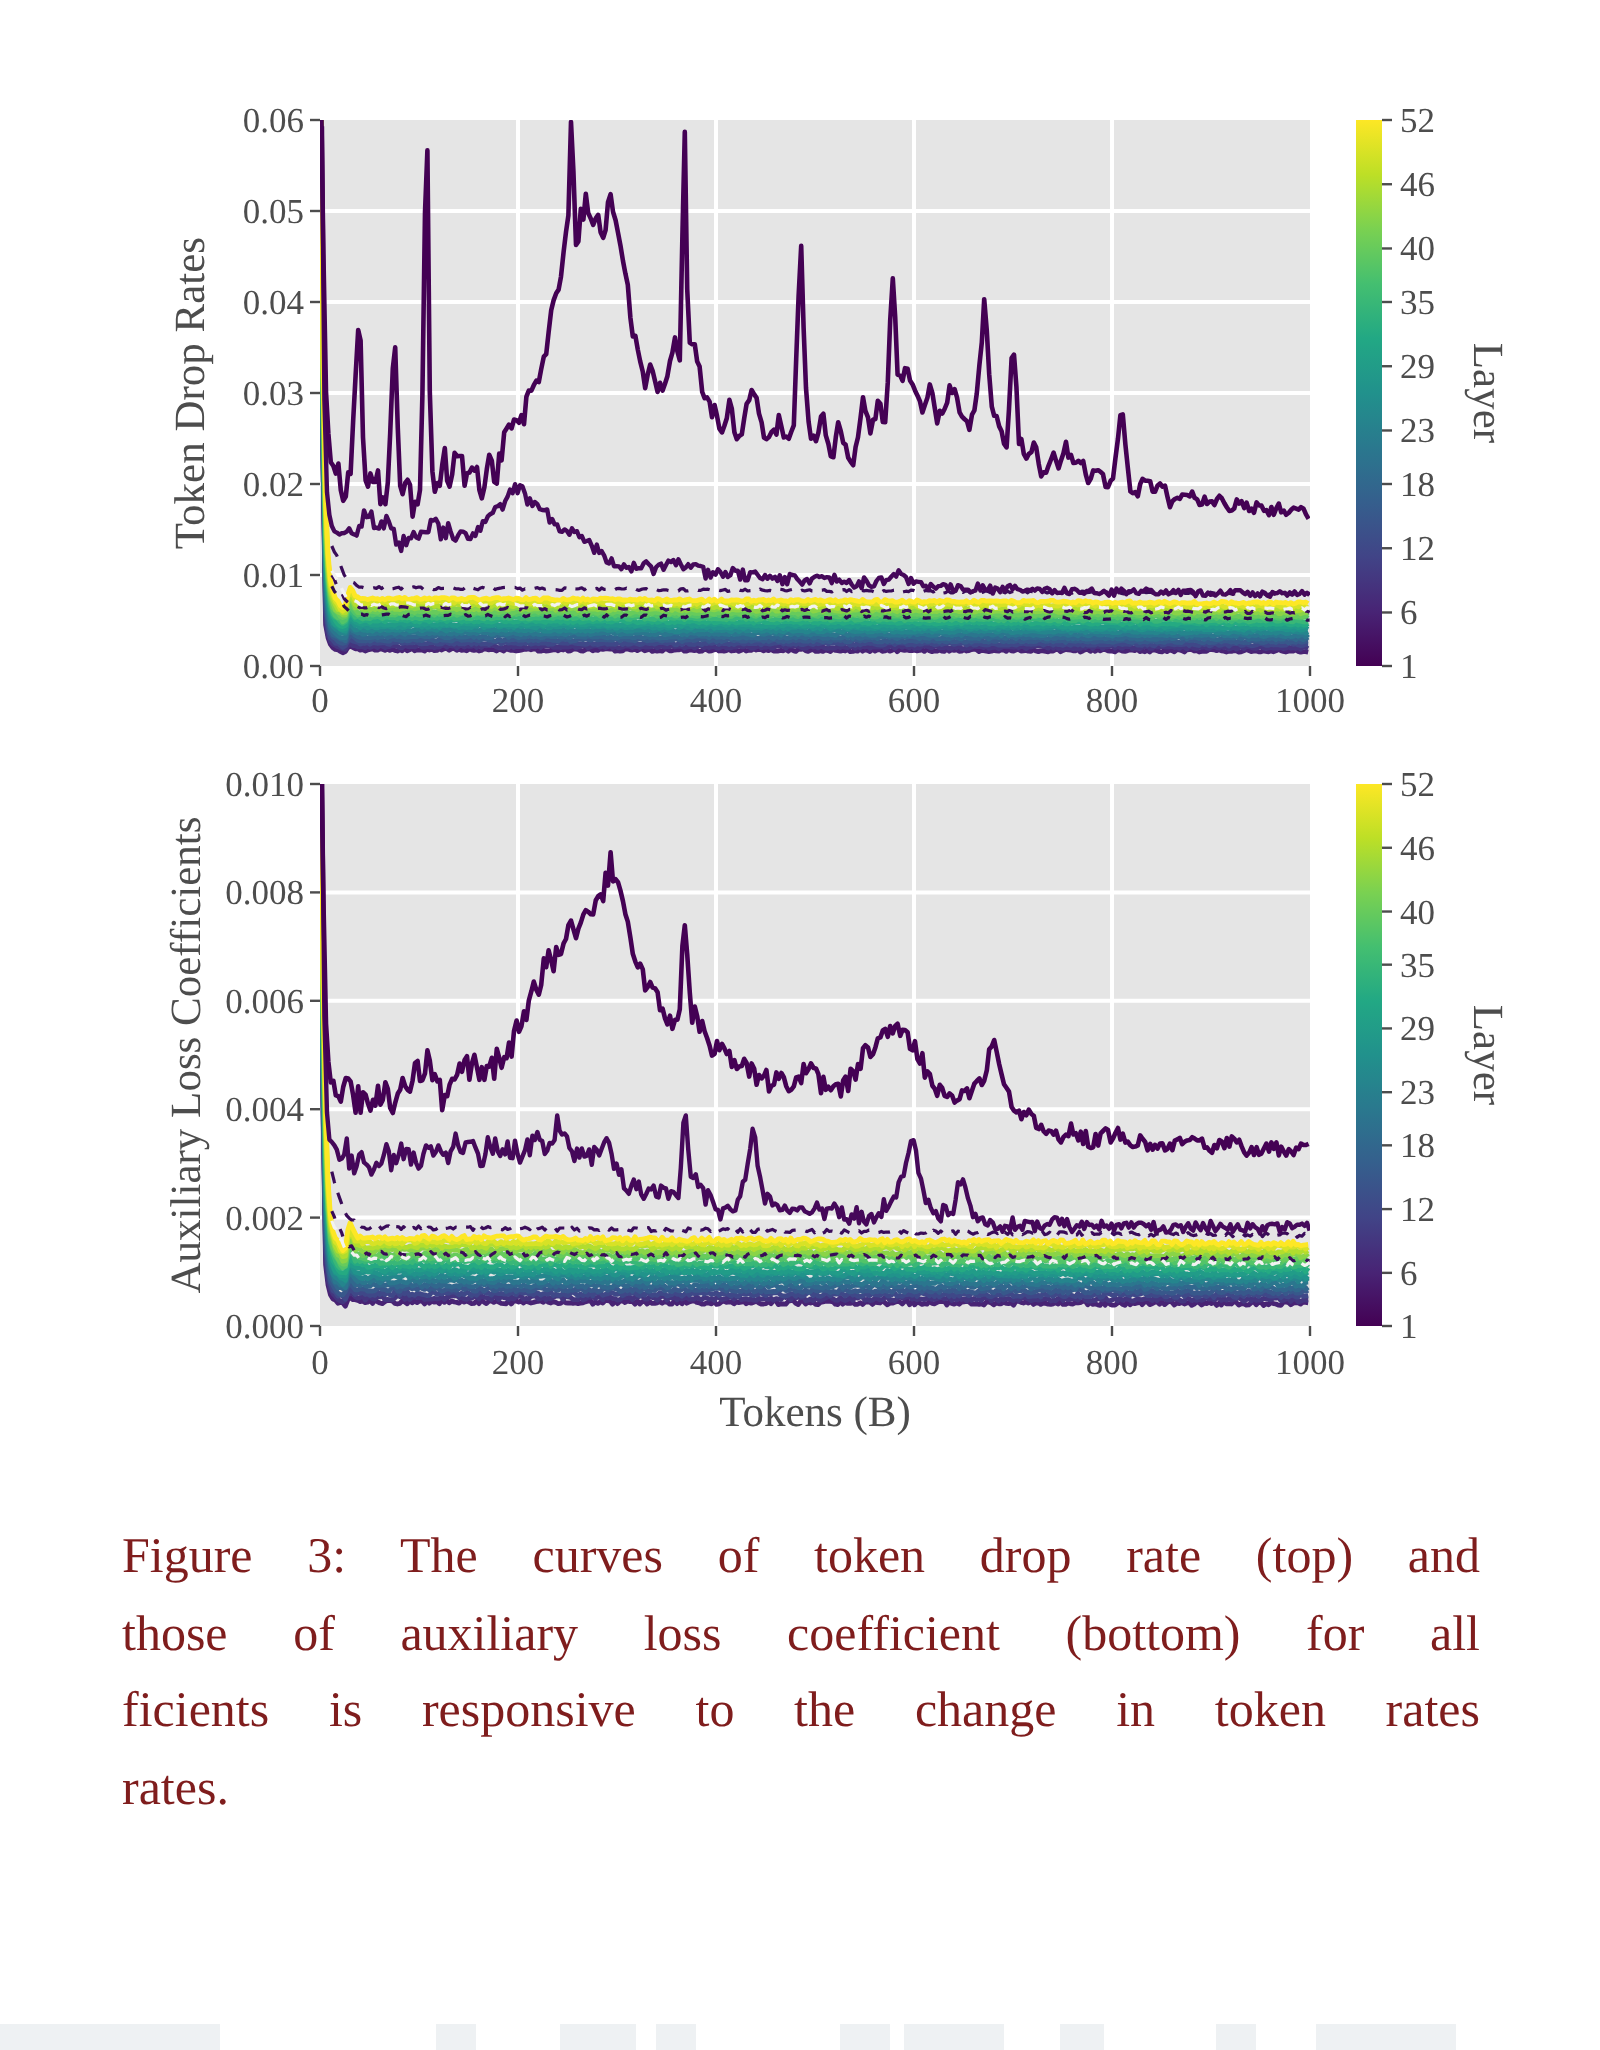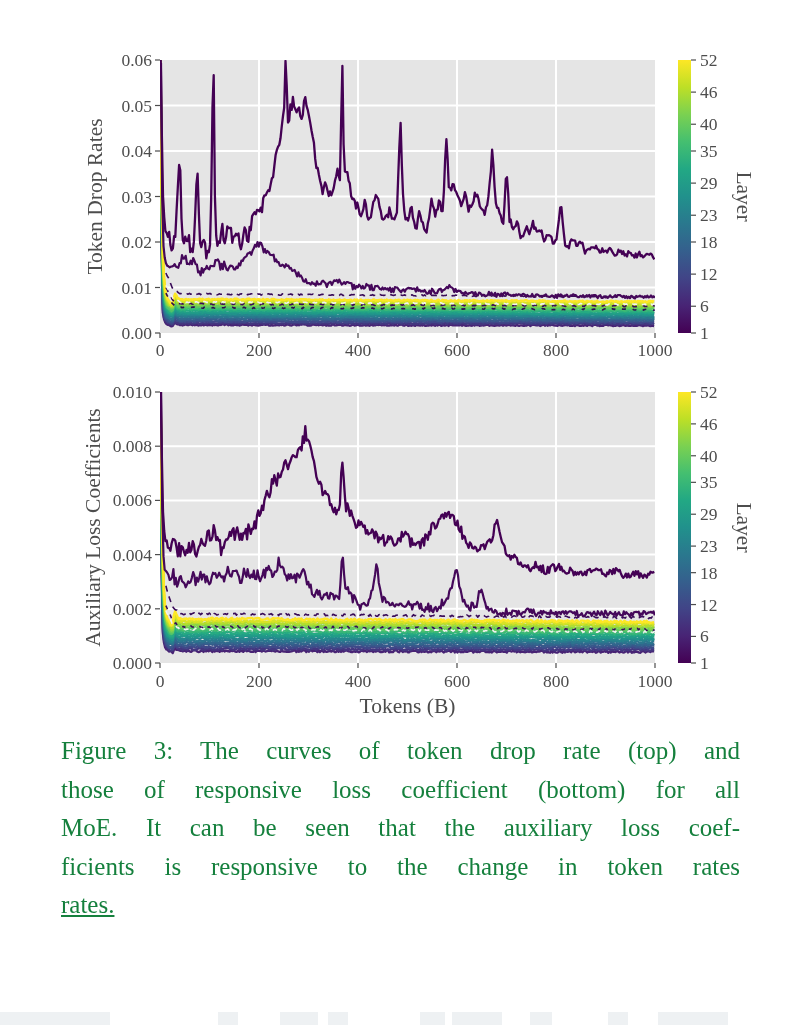--- a/index.html
+++ b/index.html
@@ -4,24 +4,24 @@
 <style>
   html,body{margin:0;padding:0;background:#ffffff;}
   .page{position:relative;width:800px;height:1025px;background:#ffffff;overflow:hidden;
         font-family:"Liberation Serif",serif;}
   svg.chart{position:absolute;left:0;}
   #chart1-svg{top:0;}
   #chart2-svg{top:375px;}
   svg text{font-family:"Liberation Serif",serif;}
   .tick-label{font-size:17.5px;fill:#4d4d4d;}
   .axis-title{font-size:21.5px;fill:#4d4d4d;}
-  .caption{position:absolute;left:61px;top:732px;width:679px;font-size:25px;
-           line-height:38.5px;color:#15803d;}
+  .caption{position:absolute;left:61px;top:760px;width:679px;font-size:25px;
+           line-height:38.5px;color:#7f1d1d;}
   .cap-line{text-align:justify;text-align-last:justify;}
-  .cap-line.last{text-align-last:left;text-decoration:underline;}
+  .cap-line.last{text-align-last:left;}
   .artifact{position:absolute;background:#eef1f3;height:13px;top:1012px;}
 </style>
 </head>
 <body>
 
 <div class="page">
   <svg id="chart1-svg" class="chart" width="800" height="375">
       <defs>
         <linearGradient id="grad-0" x1="0" y1="1" x2="0" y2="0">
           <stop offset="0%" stop-color="#440154"></stop>
@@ -221,22 +221,21 @@
       <line x1="691" x2="696" y1="80.76470588235296" y2="80.76470588235296" stroke="#4d4d4d" stroke-width="1.2"></line>
       <text x="700" y="86.76470588235296" text-anchor="start" class="tick-label">40</text>
       <line x1="691" x2="696" y1="48.882352941176464" y2="48.882352941176464" stroke="#4d4d4d" stroke-width="1.2"></line>
       <text x="700" y="54.882352941176464" text-anchor="start" class="tick-label">46</text>
       <line x1="691" x2="696" y1="17" y2="17" stroke="#4d4d4d" stroke-width="1.2"></line>
       <text x="700" y="23" text-anchor="start" class="tick-label">52</text>
       <text x="737" y="152.5" text-anchor="middle" class="axis-title" transform="rotate(90 737 152.5)">Layer</text>
     </svg>
   <div class="caption" id="caption">
       <div class="cap-line">Figure 3: The curves of token drop rate (top) and</div>
-      <div class="cap-line">those of responsive loss coefficient (bottom) for all</div>
-      <div class="cap-line">MoE. It can be seen that the auxiliary loss coef-</div>
+      <div class="cap-line">those of auxiliary loss coefficient (bottom) for all</div>
       <div class="cap-line">ficients is responsive to the change in token rates</div>
       <div class="cap-line last">rates.</div>
     </div>
   <div id="artifact-strip">
       <div class="artifact" style="left: 0px; width: 110px;"></div>
       <div class="artifact" style="left: 218px; width: 20px;"></div>
       <div class="artifact" style="left: 280px; width: 38px;"></div>
       <div class="artifact" style="left: 328px; width: 20px;"></div>
       <div class="artifact" style="left: 420px; width: 25px;"></div>
       <div class="artifact" style="left: 452px; width: 50px;"></div>

